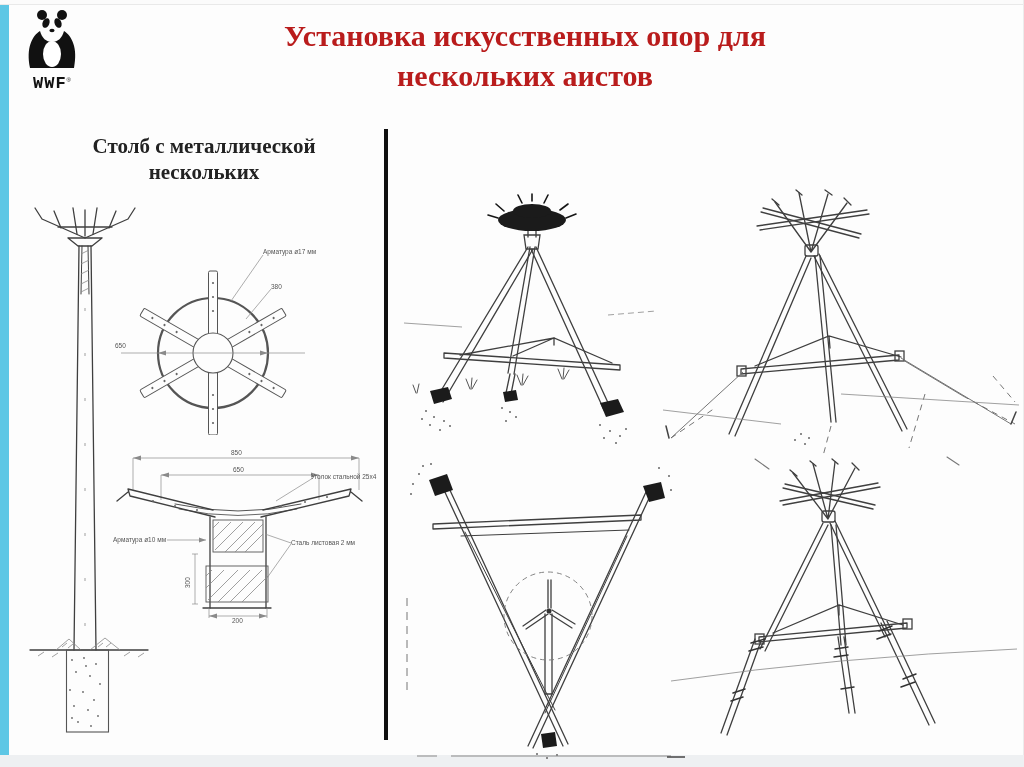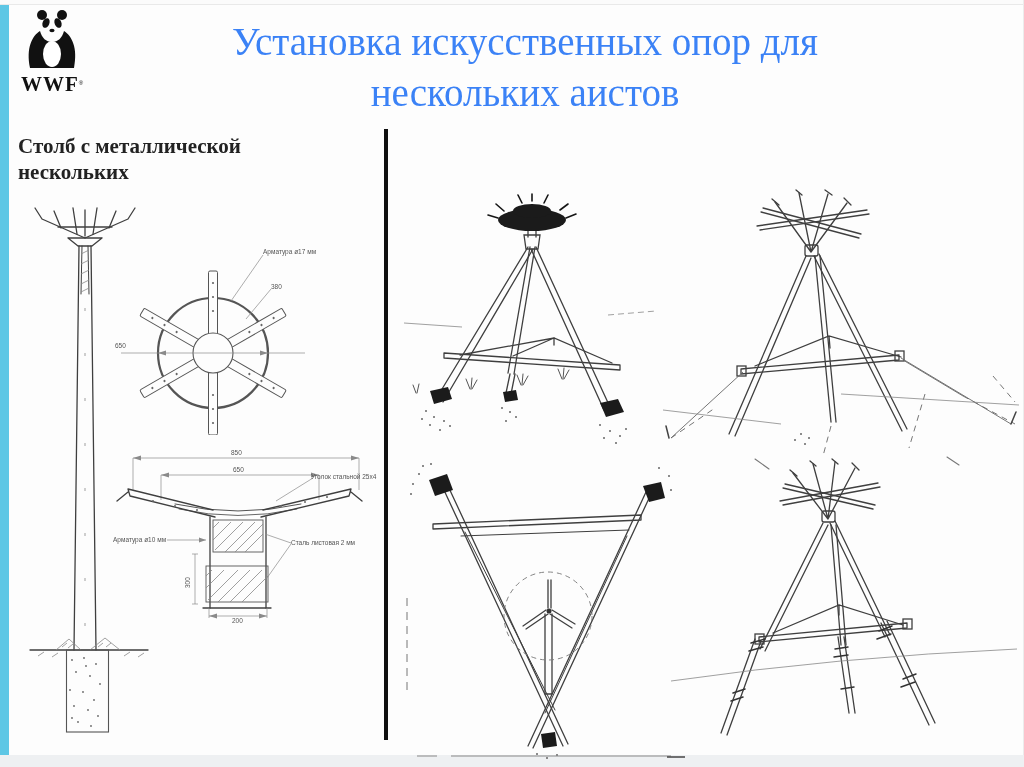--- a/index.html
+++ b/index.html
@@ -3,24 +3,24 @@
 <meta charset="utf-8">
 <style>
   *{margin:0;padding:0;box-sizing:border-box}
   html,body{width:1024px;height:767px}
   body{position:relative;background:#fdfdfd;font-family:"Liberation Serif",serif;overflow:hidden;color:#1b1b1b}
   .topline{position:absolute;top:0;left:0;right:0;height:5px;background:#fbfbfb;border-bottom:1px solid #e9e9e9}
   .stripe{position:absolute;left:0;top:5px;width:9px;height:750px;background:#5ec7e5}
   .bottomband{position:absolute;left:0;right:0;bottom:0;height:12px;background:#eef0f2}
   .rightedge{position:absolute;top:0;right:0;width:1px;height:100%;background:#ececec}
   .logo{position:absolute;left:16px;top:8px;width:72px;text-align:center;color:#111}
-  .logo .wwf-text{font-family:Liberation Serif, serif;font-weight:900;font-size:21px;letter-spacing:1px;line-height:1;display:inline-block;color:#111}
+  .logo .wwf-text{font-family:Liberation Mono, monospace;font-weight:900;font-size:17px;letter-spacing:1px;line-height:1;display:inline-block;color:#111}
   .logo .reg{font-family:"Liberation Sans",sans-serif;font-size:6px;vertical-align:super}
-  .title{position:absolute;left:100px;top:16px;width:850px;text-align:center;font-weight:400;font-size:39px;line-height:1.32;color:#3b82f6}
-  .col-heading{position:absolute;text-align:left;color:#222;line-height:1.25}
+  .title{position:absolute;left:100px;top:16px;width:850px;text-align:center;font-weight:700;font-size:30px;line-height:1.32;color:#b91c1c}
+  .col-heading{position:absolute;text-align:center;color:#222;line-height:1.25}
   .heading-left{left:18px;top:133px;width:372px;font-size:21px}
   .heading-right{left:398px;top:126px;width:505px;font-size:19.5px}
   .divider{position:absolute;left:384px;top:129px;width:4px;height:611px;background:#101010}
   .fig{position:absolute}
   .fig svg{display:block;width:100%;height:100%}
   .fig-pole{left:28px;top:198px;width:122px;height:548px}
   .fig-topview{left:113px;top:243px;width:267px;height:192px}
   .fig-section{left:113px;top:448px;width:268px;height:178px}
   .fig-t1{left:404px;top:193px;width:256px;height:262px}
   .fig-t2{left:663px;top:186px;width:358px;height:278px}

